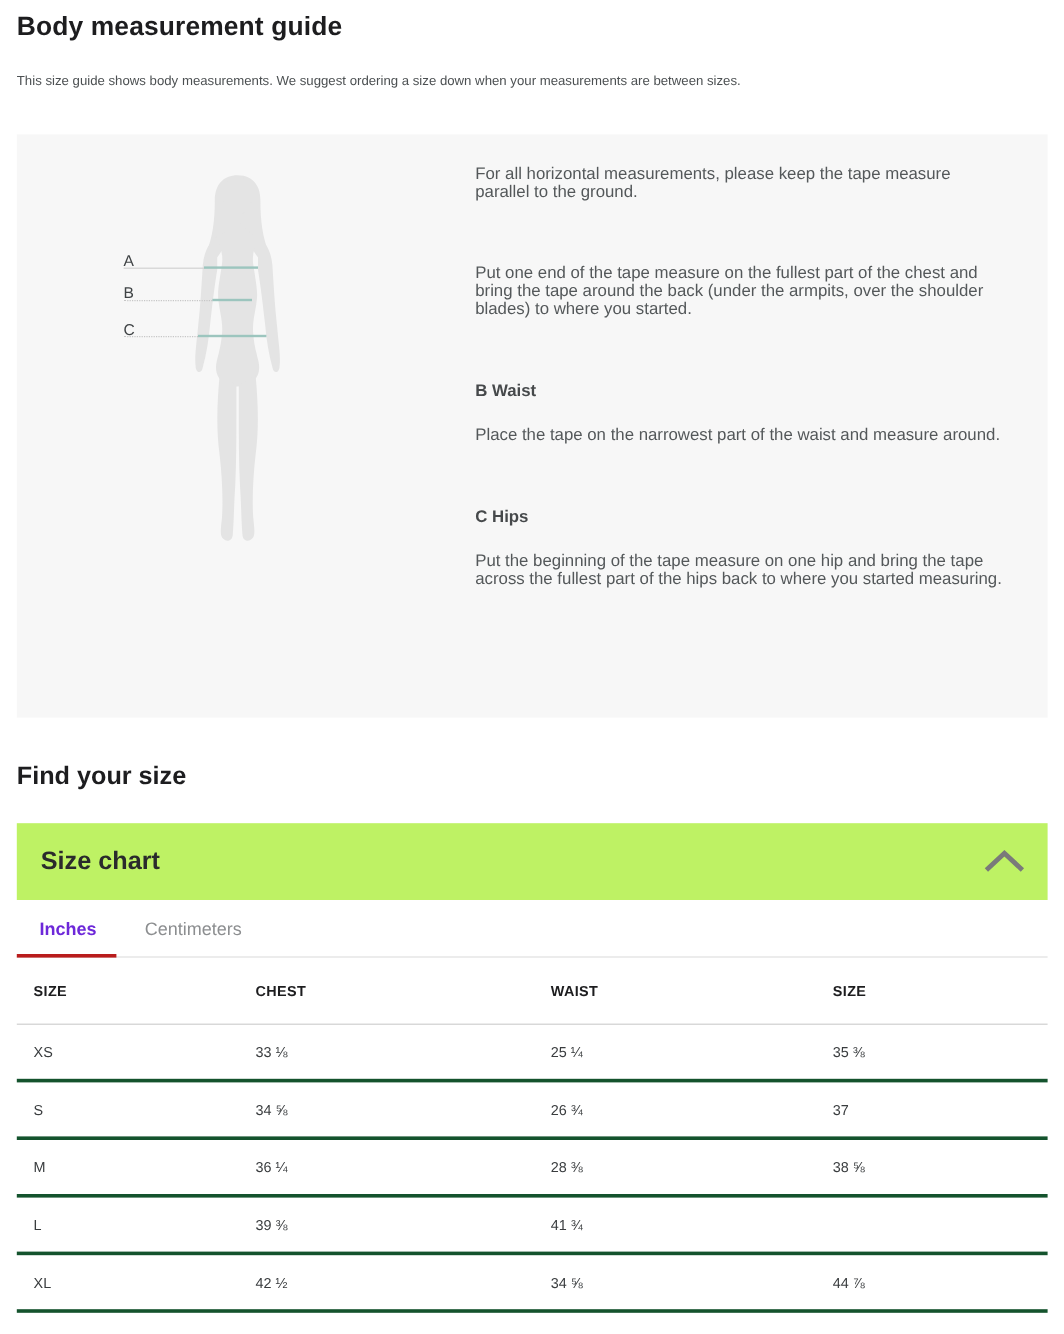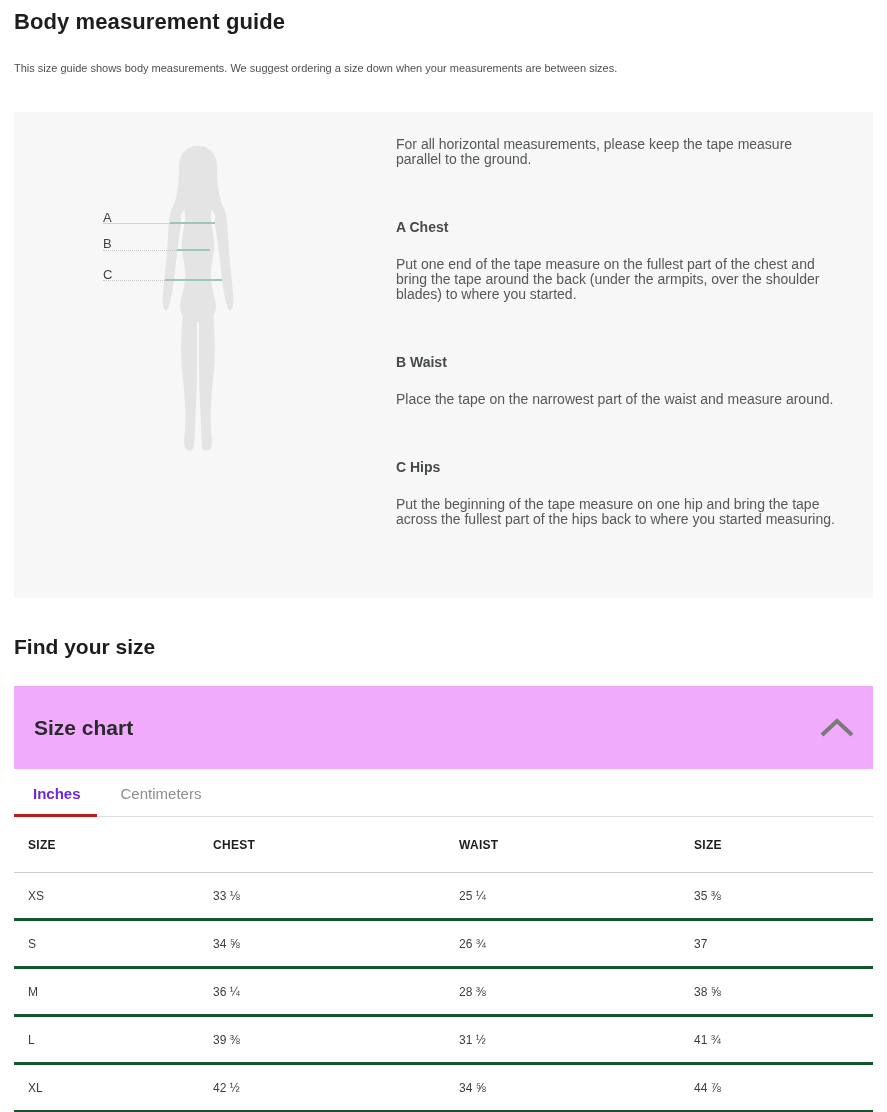--- a/index.html
+++ b/index.html
@@ -58,22 +58,22 @@
     margin-bottom: 22px;
   }
 
   
   .find-size-title {
     margin-top: 37px;
     font-size: 21px; font-weight: bold; color: #1d1d1f;
   }
   .size-chart-bar {
     margin-top: 27px;
-    height: 83px;
-    background: #f0abfc;
+    height: 64px;
+    background: #bef264;
     display: flex; align-items: center; justify-content: space-between;
     padding: 0 18px 0 20px;
     cursor: pointer;
   }
   .size-chart-bar .bar-title {
     font-size: 21px; font-weight: bold; color: #2a2a2c;
   }
   .chevron { display: block; }
 
   
@@ -154,21 +154,20 @@
 
       <span class="m-label" style="top:155px">C</span>
       <div class="m-line dotted" style="top:168px; left:89px;  width:62px"></div>
       <div class="m-line teal" style="top:167px; left:151px; width:57px"></div>
     </div>
 
     <div class="guide-text-col">
       <p class="guide-intro">For all horizontal measurements, please keep the tape measure parallel to the ground.</p>
 
       <div class="guide-section">
-        <h4>A Chest</h4>
         <p>Put one end of the tape measure on the fullest part of the chest and bring the tape around the back (under the armpits, over the shoulder blades) to where you started.</p>
       </div>
 
       <div class="guide-section">
         <h4>B Waist</h4>
         <p>Place the tape on the narrowest part of the waist and measure around.</p>
       </div>
 
       <div class="guide-section">
         <h4>C Hips</h4>
@@ -213,21 +212,20 @@
     </div>
     <div class="t-row data">
       <span>M</span>
       <span>36 ¼</span>
       <span>28 ⅜</span>
       <span>38 ⅝</span>
     </div>
     <div class="t-row data">
       <span>L</span>
       <span>39 ⅜</span>
-      <span>31 ½</span>
       <span>41 ¾</span>
     </div>
     <div class="t-row data">
       <span>XL</span>
       <span>42 ½</span>
       <span>34 ⅝</span>
       <span>44 ⅞</span>
     </div>
   </div>
 

